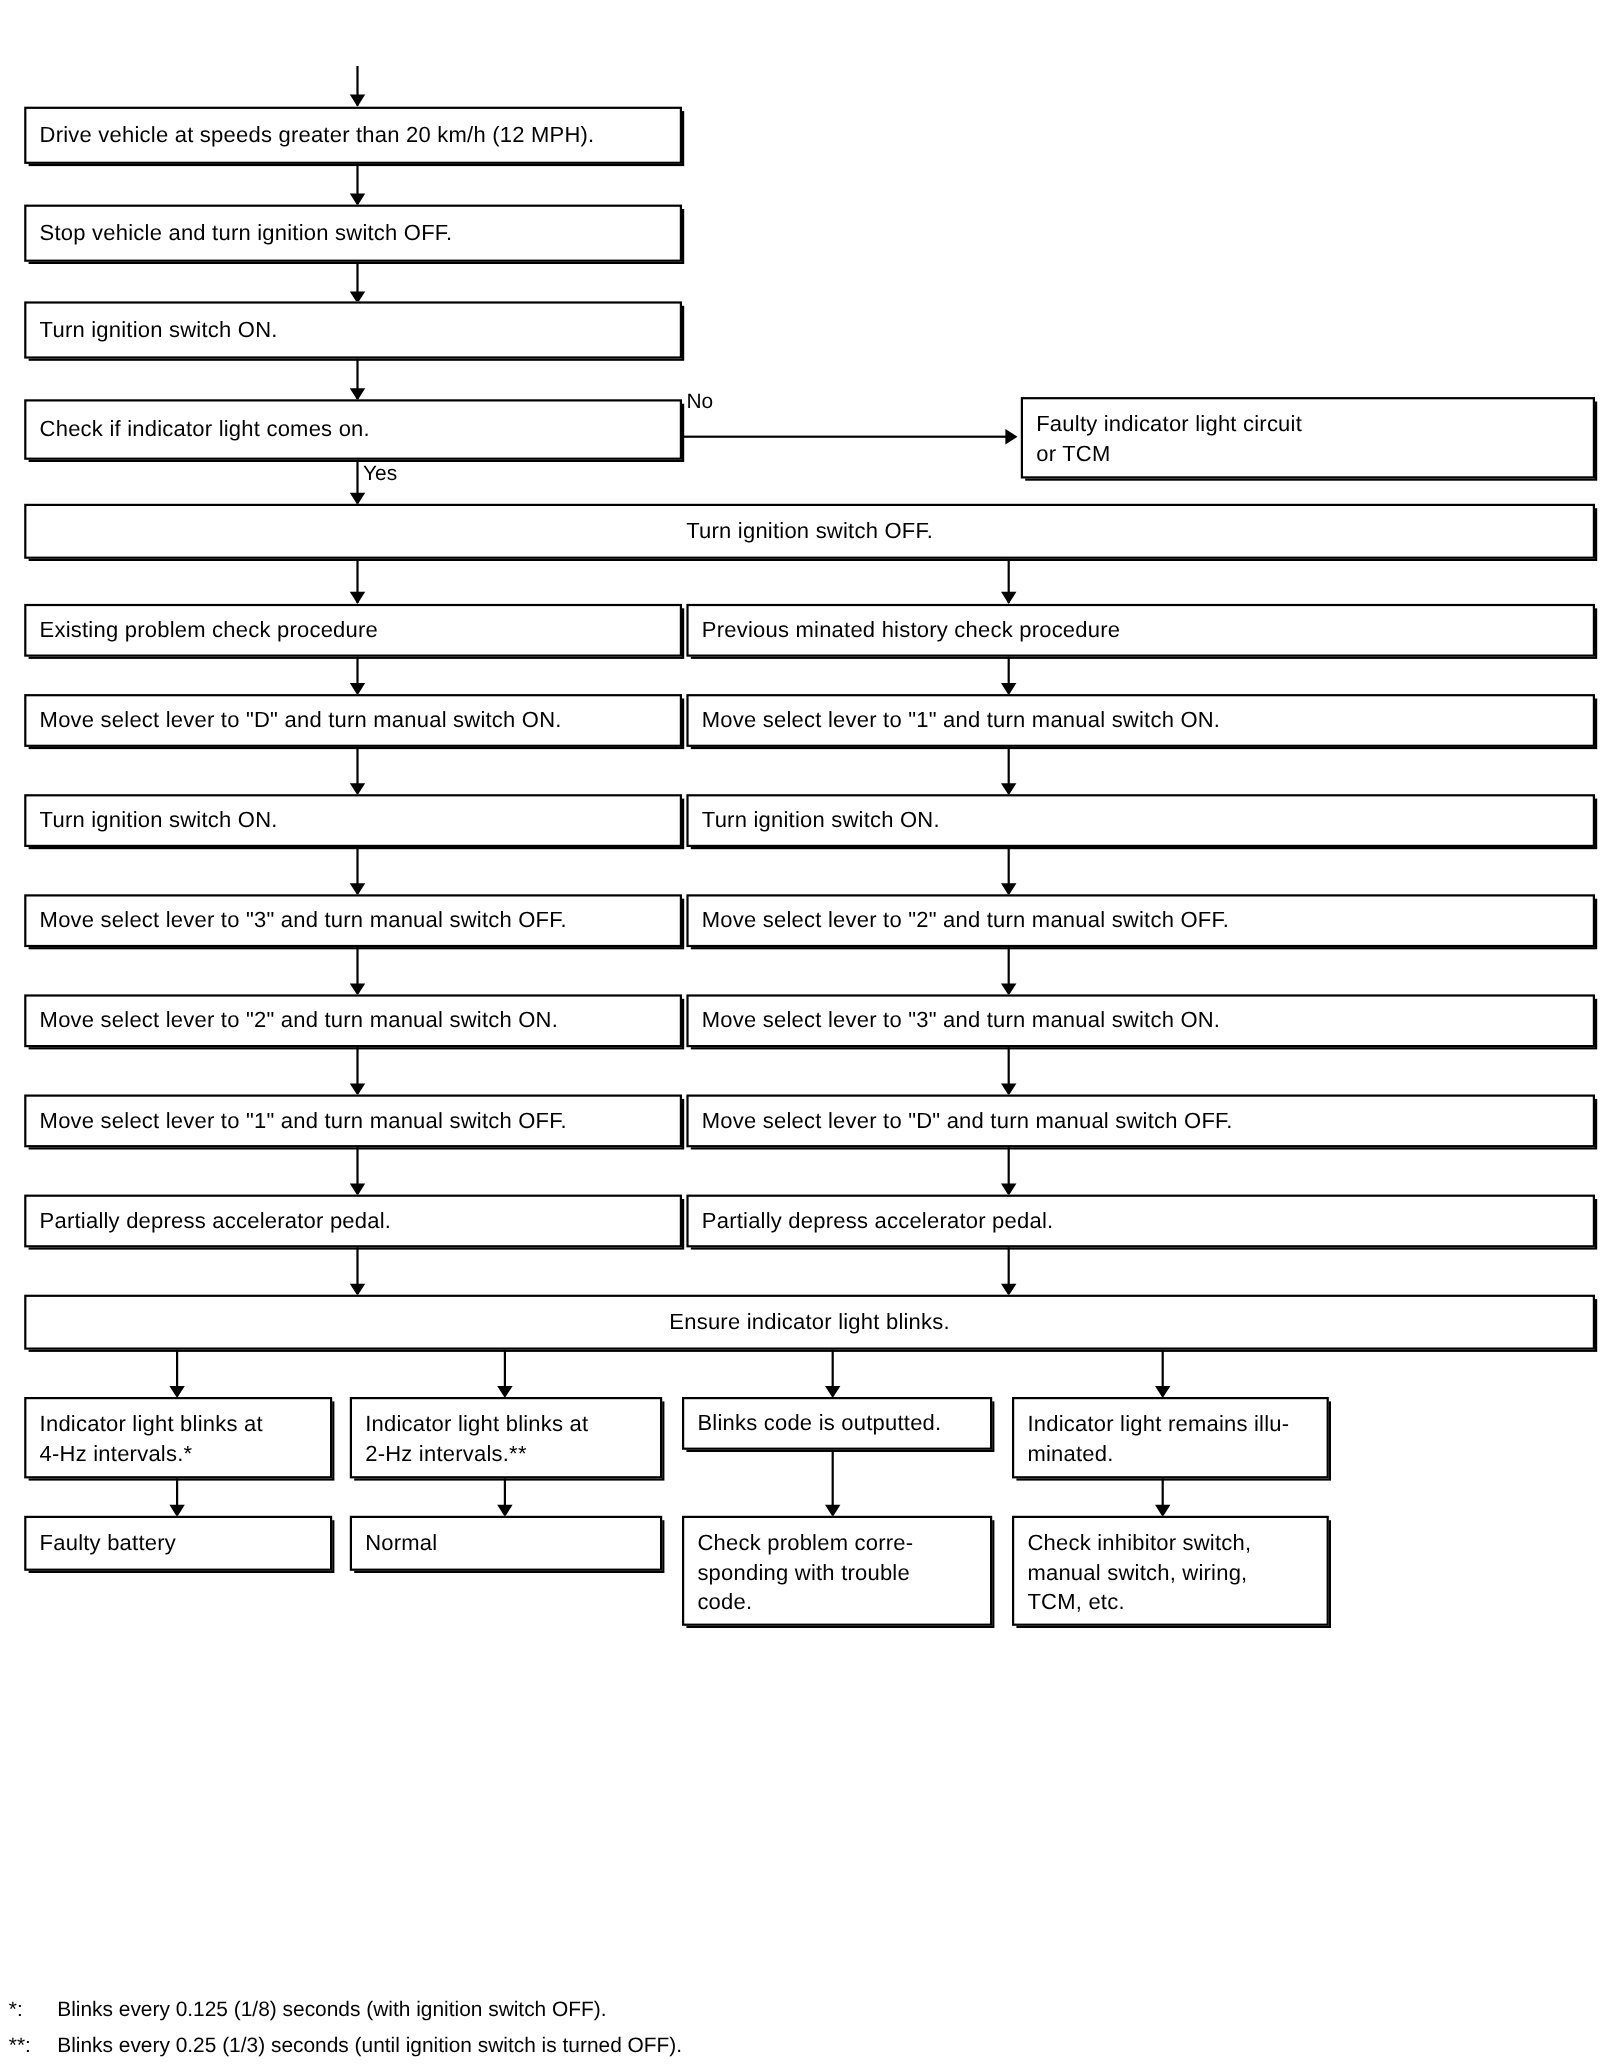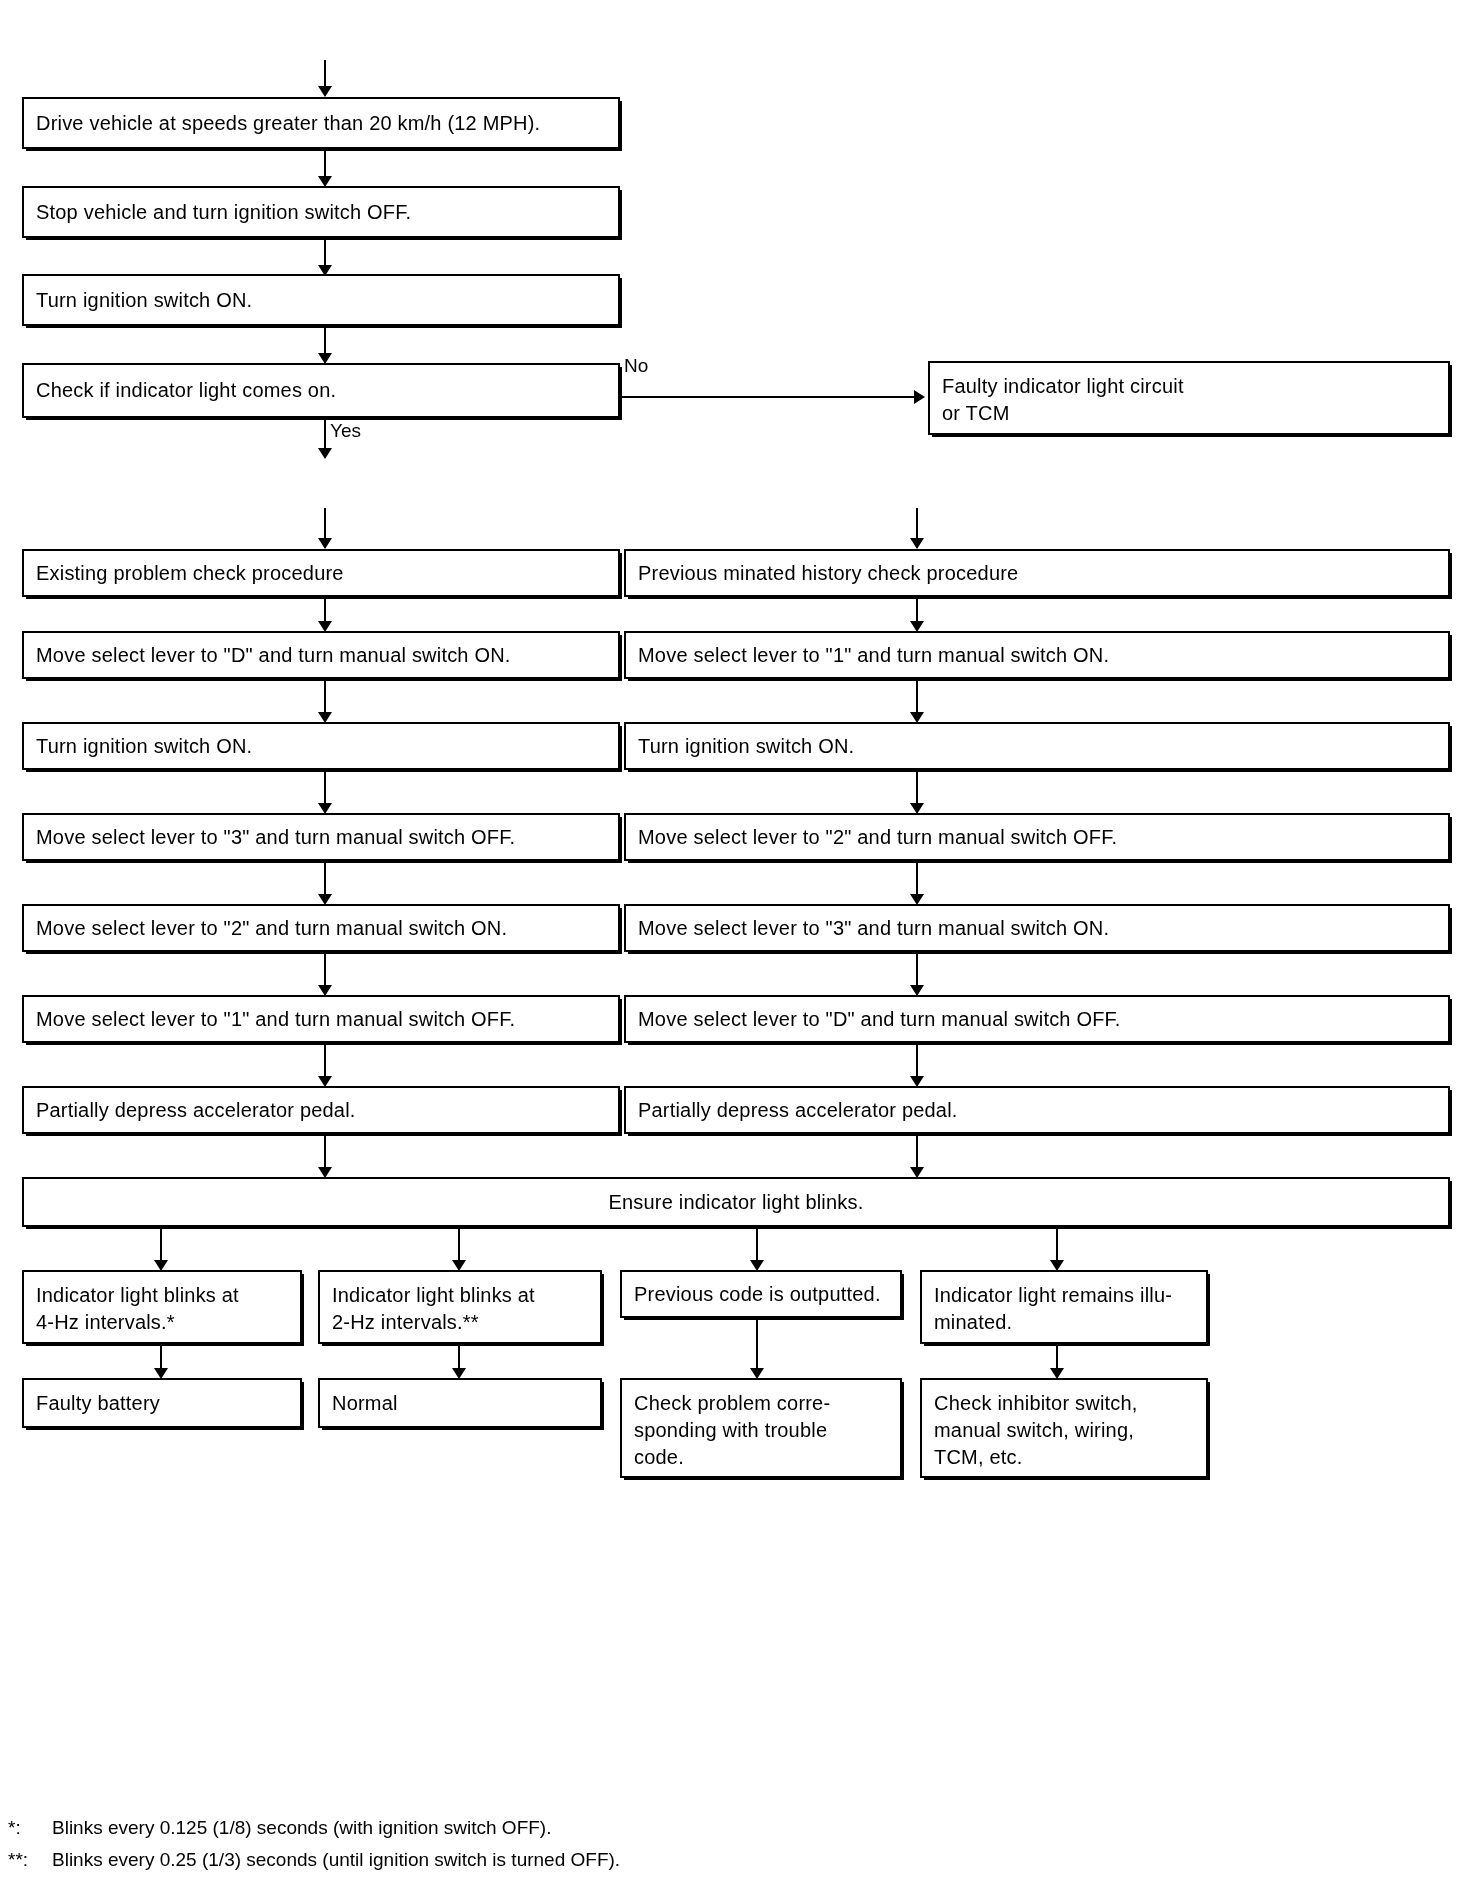--- a/index.html
+++ b/index.html
@@ -117,20 +117,23 @@
 
   <div class="box top" style="left:928px; top:361px; width:522px; height:74px;">
     <span>Faulty indicator light circuit
 or TCM</span>
   </div>
 
   <div class="vline" style="left:324px; top:418px; height:40px;"></div>
   <div class="arrowdown" style="left:318px; top:448px;"></div>
   <div class="edgelabel" style="left:330px; top:421px;">Yes</div>
 
+  <div class="box center" style="left:22px; top:458px; width:1428px; height:50px;">
+    <span>Turn ignition switch OFF.</span>
+  </div>
 
   <div class="vline" style="left:324px; top:508px; height:40px;"></div>
   <div class="arrowdown" style="left:318px; top:538px;"></div>
   <div class="vline" style="left:916px; top:508px; height:40px;"></div>
   <div class="arrowdown" style="left:910px; top:538px;"></div>
 
   <div class="box" style="left:22px; top:549px; width:598px; height:48px;">
     <span>Existing problem check procedure</span>
   </div>
   <div class="vline" style="left:324px; top:597px; height:32px;"></div>
@@ -232,21 +235,21 @@
 
   <div class="box top" style="left:22px; top:1270px; width:280px; height:74px;">
     <span>Indicator light blinks at
 4-Hz intervals.*</span>
   </div>
   <div class="box top" style="left:318px; top:1270px; width:284px; height:74px;">
     <span>Indicator light blinks at
 2-Hz intervals.**</span>
   </div>
   <div class="box" style="left:620px; top:1270px; width:282px; height:48px;">
-    <span>Previous code is outputted.</span>
+    <span>Blinks code is outputted.</span>
   </div>
   <div class="box top" style="left:920px; top:1270px; width:288px; height:74px;">
     <span>Indicator light remains illu-
 minated.</span>
   </div>
 
   <div class="vline" style="left:160px; top:1344px; height:32px;"></div>
   <div class="arrowdown" style="left:154px; top:1368px;"></div>
 
   <div class="vline" style="left:458px; top:1344px; height:32px;"></div>

